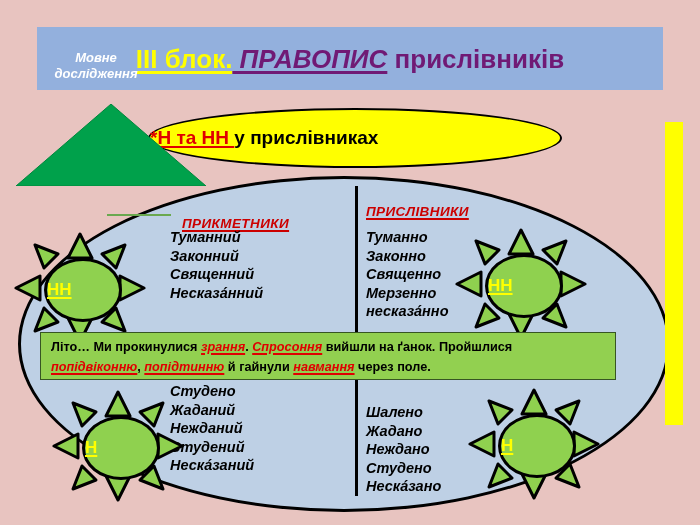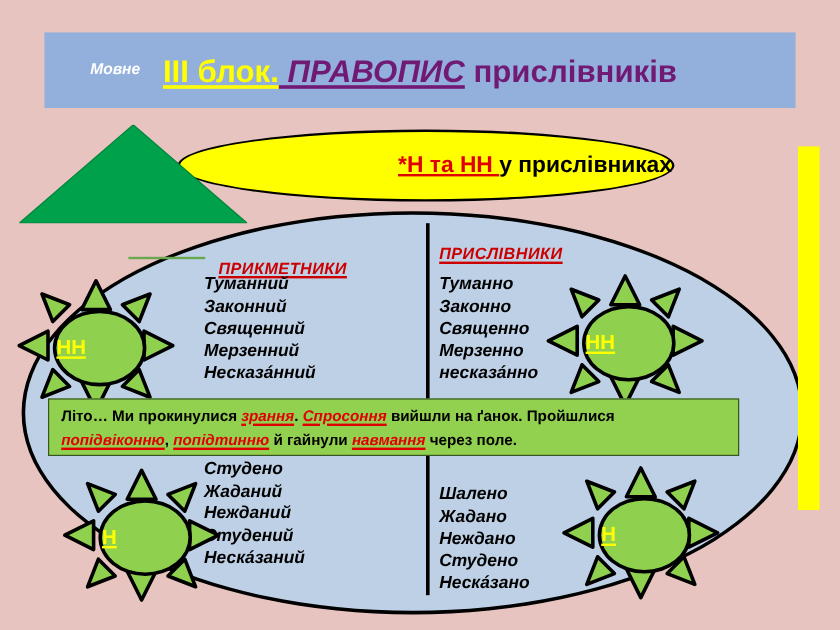--- a/index.html
+++ b/index.html
@@ -23,21 +23,21 @@
     font-size:26px;font-weight:bold;white-space:nowrap;line-height:1;
   }
   .t-yellow{color:#ffff00;text-decoration:underline;text-decoration-thickness:3px;text-underline-offset:3px;}
   .t-black-it{color:#701a75;font-style:italic;text-decoration:underline;text-decoration-thickness:3px;text-underline-offset:3px;}
   .t-black{color:#701a75;}
 
   
   .oval-banner{
     position:absolute;left:148px;top:108px;width:410px;height:56px;
     background:#ffff00;border:2px solid #000;border-radius:50%/50%;
-    display:flex;align-items:center;justify-content:flex-end;
+    display:flex;align-items:center;justify-content:flex-start;
     z-index:7;
   }
   .oval-text{font-size:19px;font-weight:bold;white-space:nowrap;}
   .o-red{color:#e00000;text-decoration:underline;text-decoration-thickness:2px;text-underline-offset:2px;}
   .o-black{color:#000;}
 
   
   .tri-wrap{position:absolute;left:16px;top:104px;width:190px;height:82px;z-index:8;}
   .tri-label{
     position:absolute;left:26px;top:22px;width:140px;
@@ -118,35 +118,35 @@
   <div class="main-ellipse"></div>
   <div class="col-divider"></div>
 
   <div class="tri-wrap">
     <svg width="190" height="82" viewBox="0 0 190 82">
       <polygon points="95,0 190,82 0,82" fill="#00a14b" stroke="#00863c" stroke-width="1"></polygon>
     </svg>
   </div>
   <div class="tri-label">
     <div>Мовне</div>
+    <div>дослідження</div>
   </div>
 
   <div class="oval-banner">
     <div class="oval-text"><span class="o-red">*Н та НН </span><span class="o-black">у прислівниках</span></div>
   </div>
 
   <div class="head-rule"></div>
   <div class="col-head head-left">ПРИКМЕТНИКИ</div>
   <div class="col-head head-right">ПРИСЛІВНИКИ</div>
 
   <div class="wlist list-tl">
     <div>Туманний</div>
     <div>Законний</div>
     <div>Священний</div>
-    <div>Мерзенний</div>
     <div>Несказáнний</div>
   </div>
 
   <div class="wlist list-tr">
     <div>Туманно</div>
     <div>Законно</div>
     <div>Священно</div>
     <div>Мерзенно</div>
     <div>несказáнно</div>
   </div>

